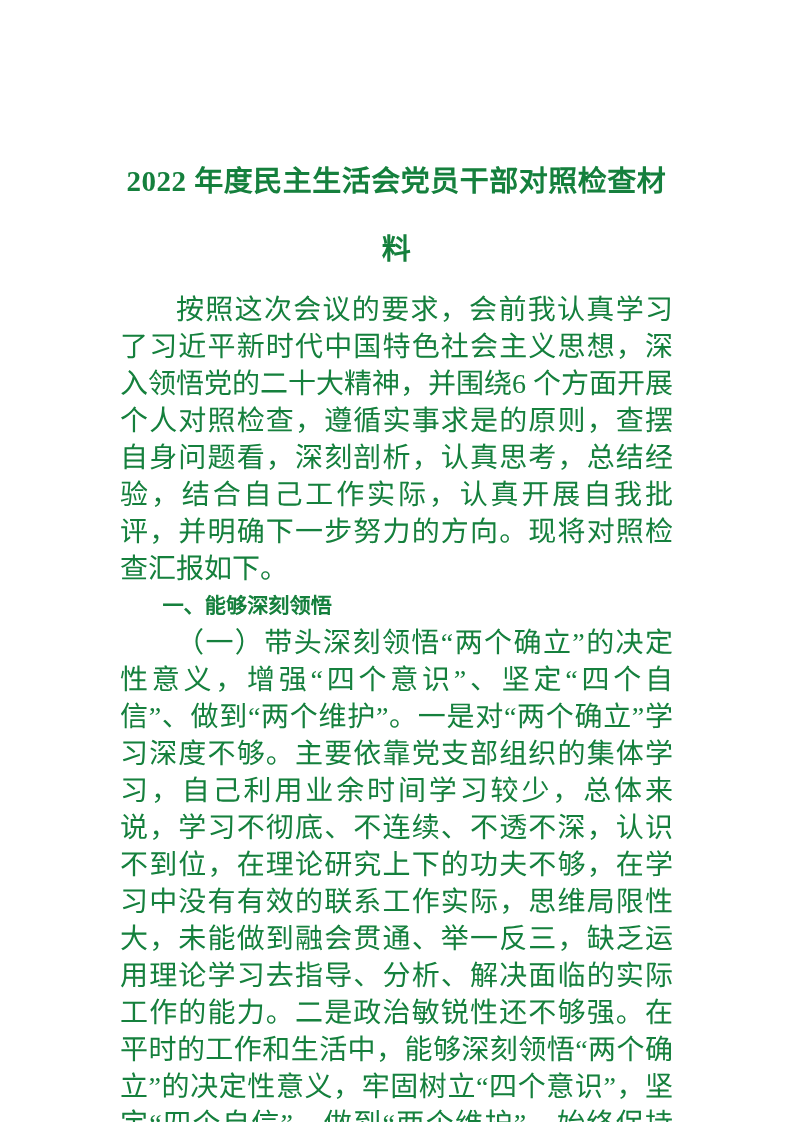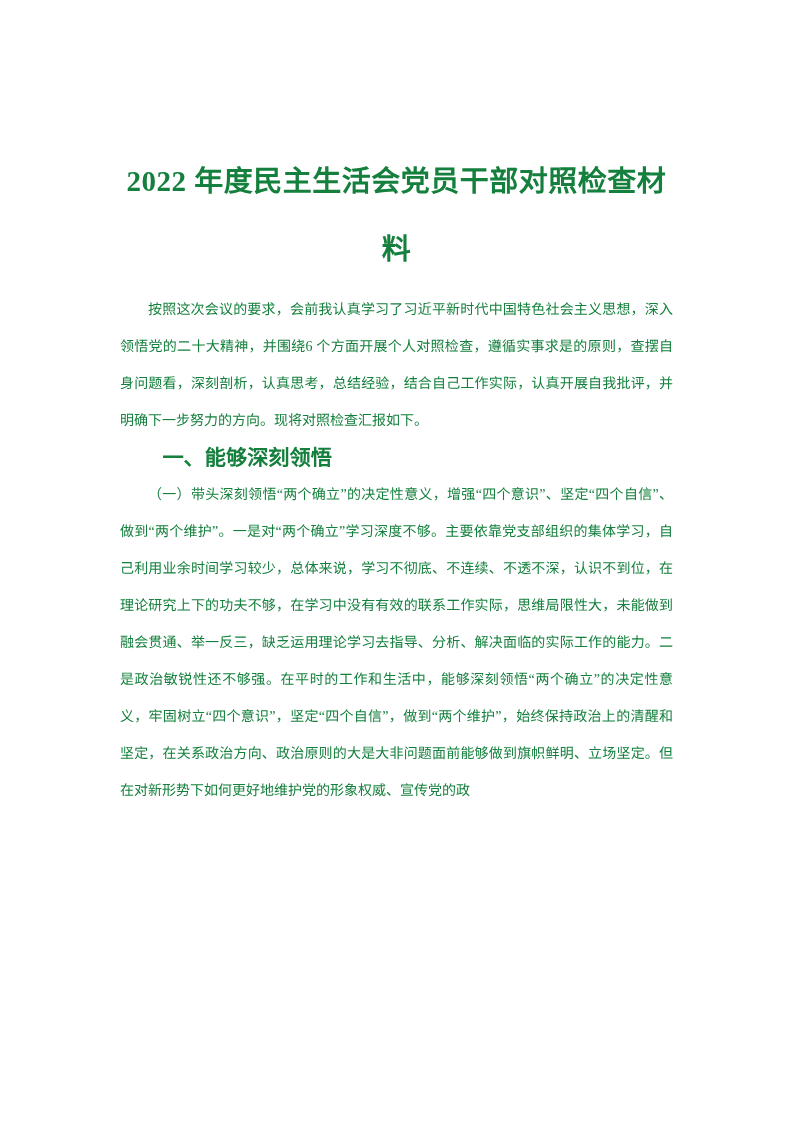--- a/index.html
+++ b/index.html
@@ -22,21 +22,21 @@
     font-family: "Liberation Serif", serif;
     font-size: 29px;
     line-height: 68px;
     font-weight: 700;
     text-align: center;
     letter-spacing: 0.5px;
     margin: 0 0 8px 0;
   }
   .para {
     font-family: "Liberation Serif", serif;
-    font-size: 14px;
+    font-size: 28px;
     line-height: 37px;
     text-align: justify;
     text-justify: inter-character;
     text-indent: 2em;
     margin: 0;
   }
   .heading {
     font-family: "Liberation Sans", sans-serif;
     font-size: 21.2px;
     line-height: 37px;

